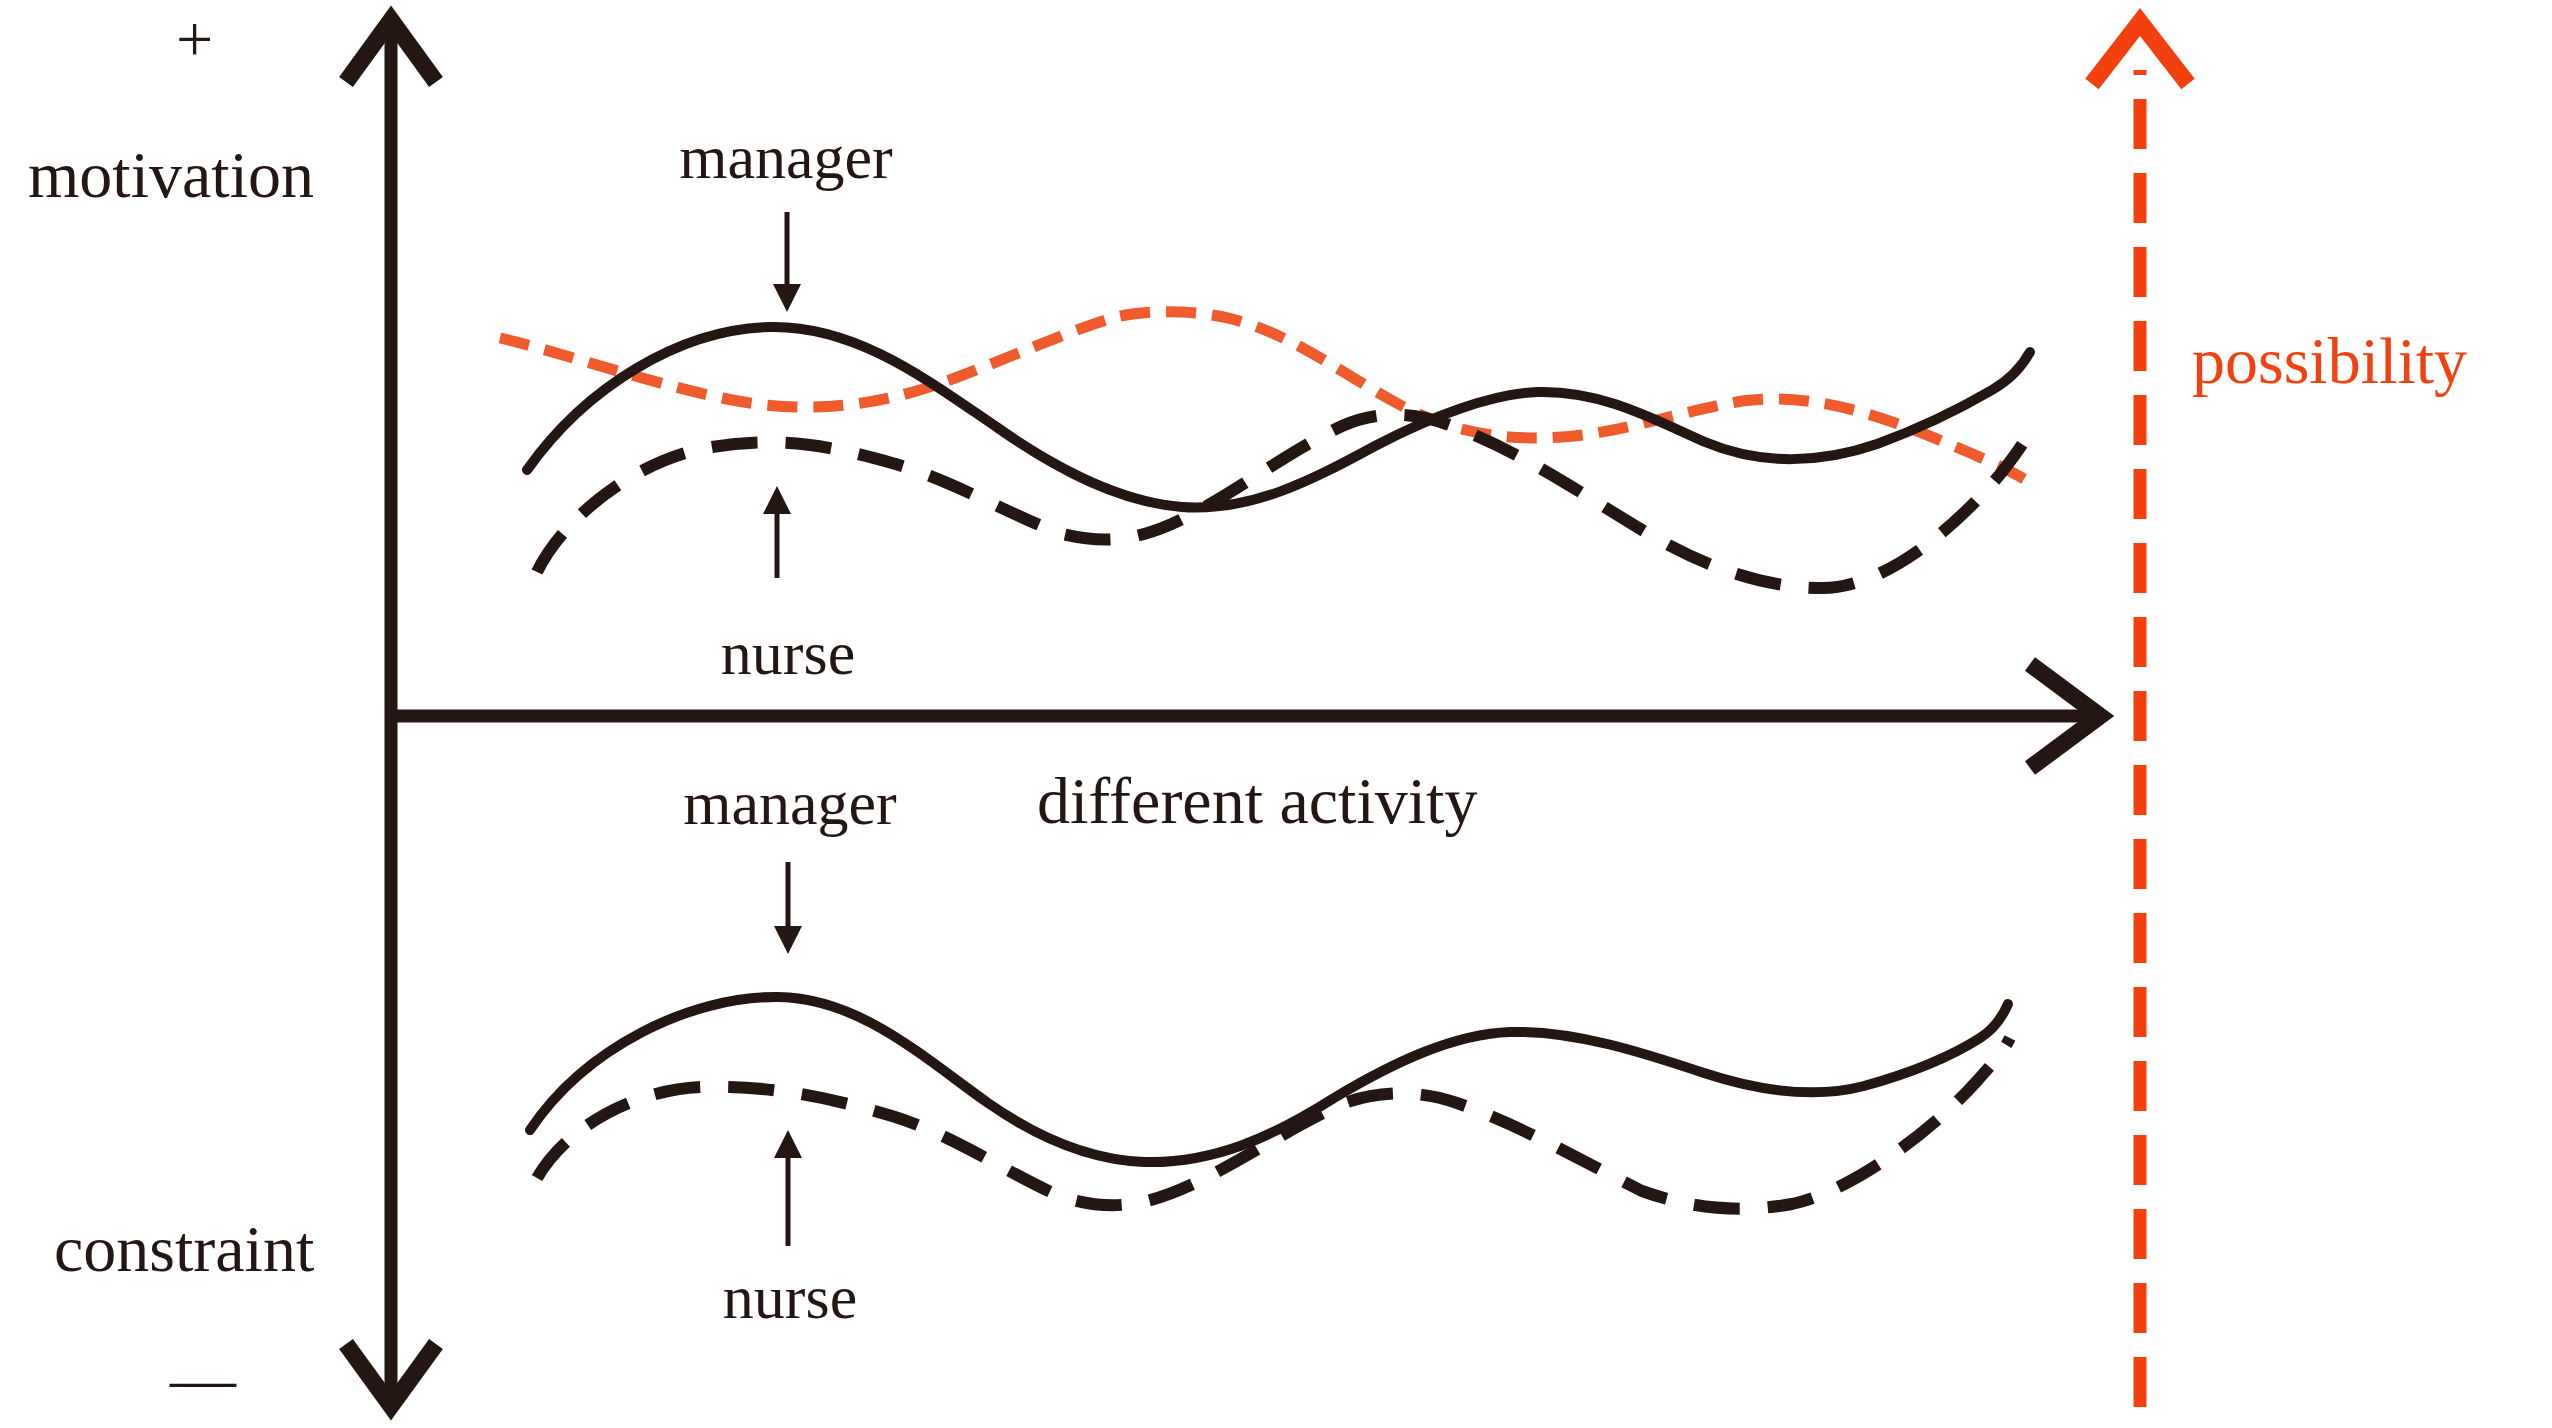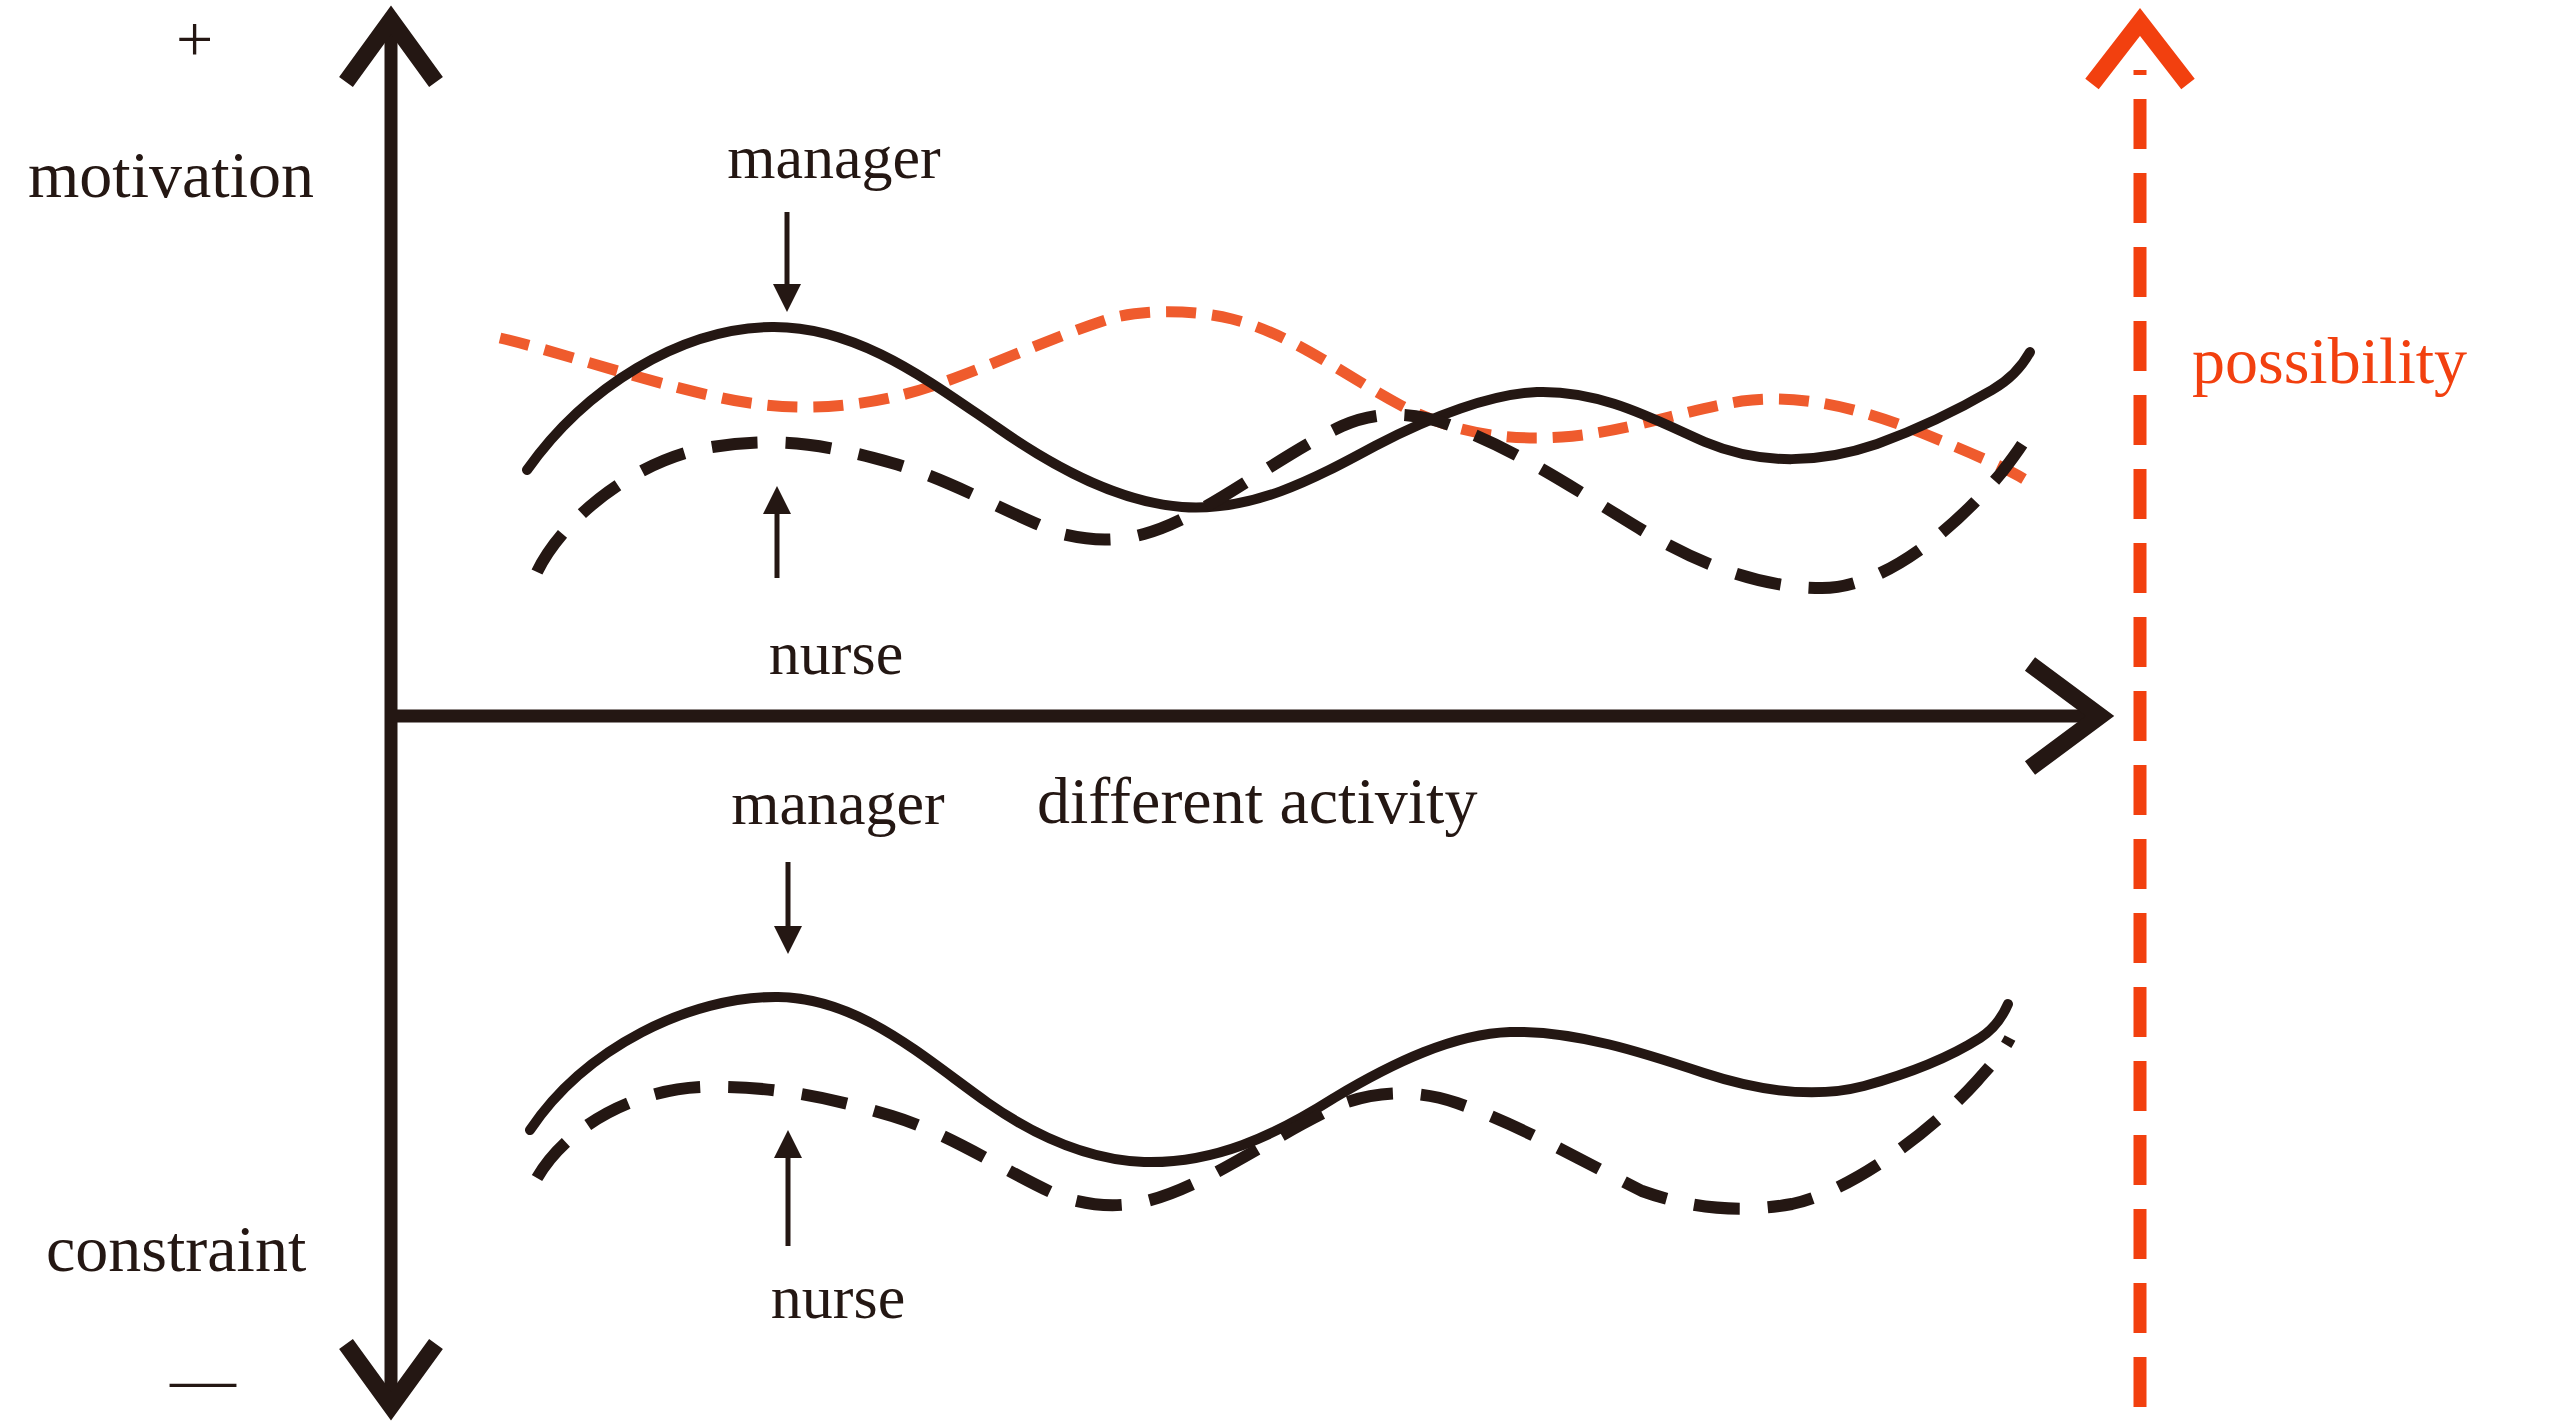--- a/index.html
+++ b/index.html
@@ -3,21 +3,21 @@
 <meta charset="utf-8">
 <style>
   html,body{margin:0;padding:0;background:#ffffff;}
   .stage{
     position:relative;width:2552px;height:1428px;background:#ffffff;
     font-family:"Liberation Serif","DejaVu Serif",serif;color:#241713;overflow:hidden;
   }
   svg.draw{position:absolute;left:0;top:0;width:2552px;height:1428px;}
   .label{position:absolute;white-space:nowrap;line-height:1;}
   .big{font-size:66px;}
-  .mid{font-size:62px;margin-left:48px;}
+  .mid{font-size:62px;}
   .sign{font-size:66px;}
   .accent{color:#f2400f;}
   .center{transform:translateX(-50%);}
 
   .ink{stroke:#241713;}
   .accent-stroke{stroke:#f2400f;}
   .orange-stroke{stroke:#ef5b2d;}
   .axis{fill:none;stroke-width:13;}
   .chev{fill:none;stroke-width:17;stroke-linejoin:miter;stroke-linecap:butt;}
   .curve{fill:none;stroke-width:10;stroke-linecap:round;}
@@ -60,17 +60,17 @@
     <path class="tri" d="M 788 1130 L 774 1158 L 802 1158 Z"></path>
   </svg>
 
   <div class="label sign" style="left:176px;top:6px;">+</div>
   <div class="label big" style="left:28px;top:142px;">motivation</div>
   <div class="label mid center" style="left:786px;top:126px;">manager</div>
   <div class="label mid center" style="left:788px;top:622px;">nurse</div>
   <div class="label big" style="left:1026px;top:768px;margin-left:11px;">different activity</div>
   <div class="label mid center" style="left:790px;top:772px;">manager</div>
   <div class="label mid center" style="left:790px;top:1266px;">nurse</div>
-  <div class="label big" style="left:46px;top:1216px;">constraint</div>
+  <div class="label big" style="left:54px;top:1216px;">constraint</div>
   <div class="label sign" style="left:170px;top:1346px;">—</div>
   <div class="label big accent" style="left:2192px;top:328px;">possibility</div>
 
 </div>
 
 </body></html>

